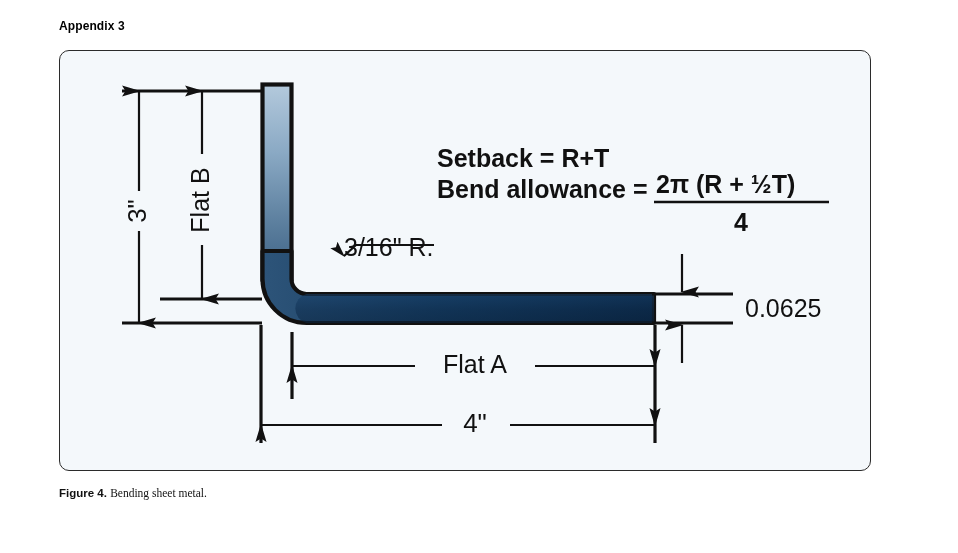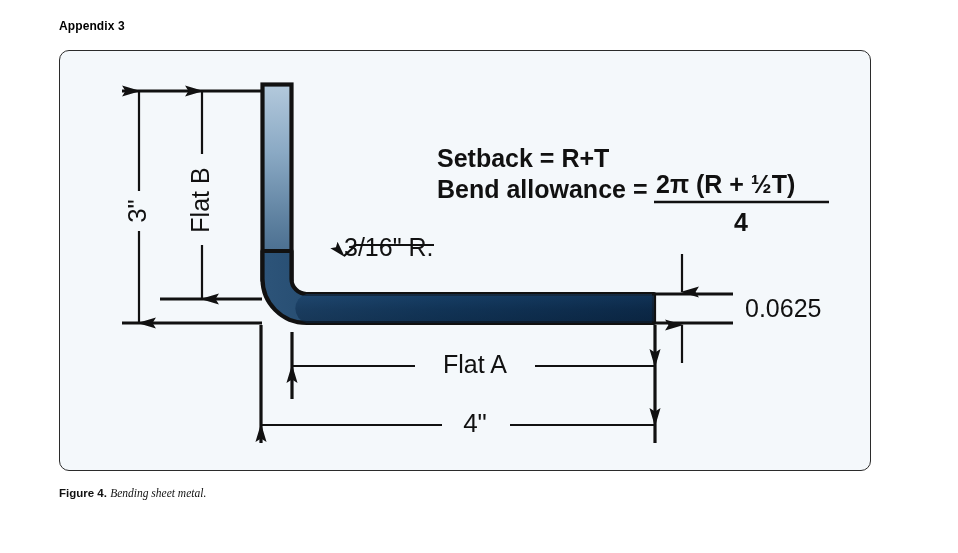--- a/index.html
+++ b/index.html
@@ -46,21 +46,20 @@
     color: #111;
     white-space: nowrap;
   }
   #figure-caption .cap-label {
     font-family: "Liberation Sans", sans-serif;
     font-weight: bold;
   }
   #figure-caption .cap-text {
     font-family: "Liberation Serif", serif;
     font-weight: normal;
-    font-style: italic;
   }
   .dim-text {
     font-family: "Liberation Sans", sans-serif;
     fill: #111;
   }
 </style>
 </head>
 <body>
 
 <div id="appendix-title">Appendix 3</div>

